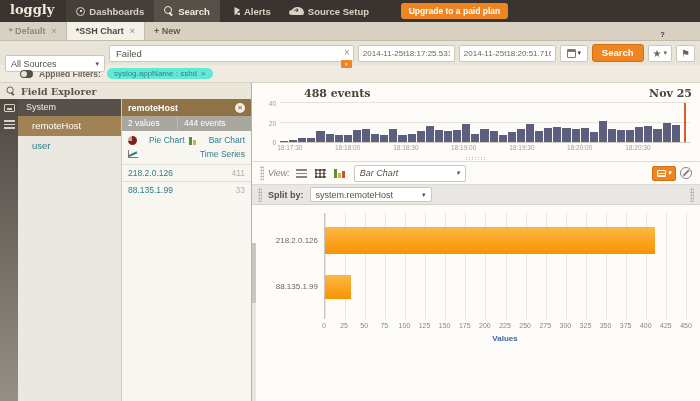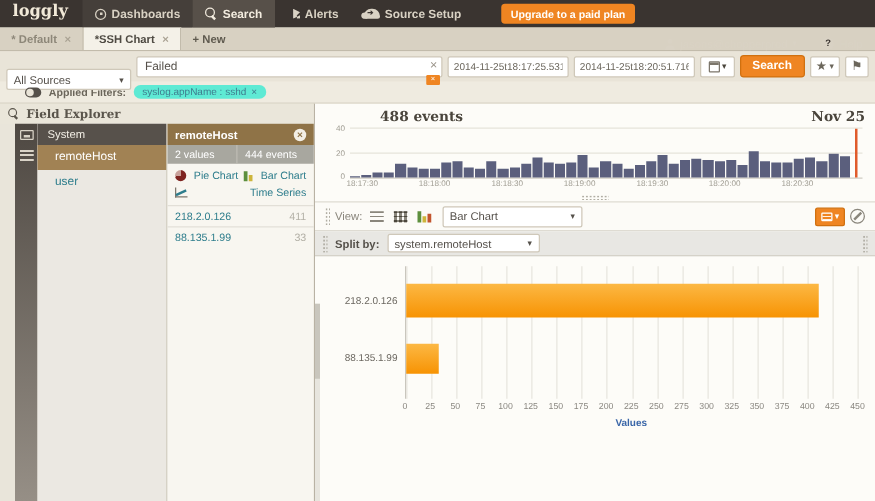--- a/index.html
+++ b/index.html
@@ -57,21 +57,21 @@
   .toggle-icon { width:13px; height:8px; background:#55504a; border-radius:4px; position:relative; }
   .toggle-icon:after { content:""; position:absolute; left:1px; top:1px; width:6px; height:6px; border-radius:50%; background:#e9e4d8; }
   .filters-label { font-size:8.5px; font-weight:bold; color:#6b665b; }
   .filter-pill { background:#5eead4; color:#3f7c8e; border-radius:8px; font-size:8px; padding:1px 7px; display:flex; gap:4px; align-items:center; cursor:pointer; }
 
   
   .main { display:flex; height:318px; }
   .left { width:252px; display:flex; flex-direction:column; border-right:1px solid #b9b2a4; }
   .fe-header { height:16px; background:#eae6da; display:flex; align-items:center; gap:5px; padding:0 6px; font-family:"DejaVu Serif",serif; font-weight:bold; font-size:9.5px; color:#5a554c; }
   .fe-header .mag-icon { color:#5a554c; transform:scale(.9); }
-  .left-body { flex:1; display:flex;margin-left:12px; }
+  .left-body { flex:1; display:flex; }
   .strip { width:18px; background:linear-gradient(#4e4842,#968f86); display:flex; flex-direction:column; align-items:center; padding-top:5px; gap:8px; }
   .drawer-icon { width:11px; height:8px; border:1px solid #d9d3c7; border-radius:1px; position:relative; }
   .drawer-icon:after { content:""; position:absolute; left:2px; top:3px; right:2px; height:1.5px; background:#d9d3c7; }
   .listrows-icon { width:11px; height:9px; background:repeating-linear-gradient(#d9d3c7 0 1.5px, transparent 1.5px 3.5px); }
   .fieldlist { width:104px; background:#ebe8e2; border-right:1px solid #d0cabd; display:flex; flex-direction:column; }
   .syshdr { height:17px; background:#57514b; color:#f3efe6; font-size:9px; line-height:17px; padding-left:8px; }
   .field-item { height:20px; line-height:20px; padding-left:14px; font-size:9.5px; color:#2e7d8c; cursor:pointer; }
   .field-item.selected { background:#a18254; color:#fff; }
   .fieldpanel { flex:1; background:#f8f6f0; display:flex; flex-direction:column; }
   .fp-header { height:17px; background:#8f7347; color:#fff; font-size:9px; font-weight:bold; display:flex; align-items:center; justify-content:space-between; padding:0 6px; }
@@ -101,21 +101,21 @@
   .tl-grid { position:absolute; left:0; right:0; height:1px; background:#e6e3da; }
   .tl-ylab { position:absolute; left:-20px; width:16px; text-align:right; font-size:6.5px; color:#a09d93; }
   .tl-bars { position:absolute; inset:0; display:flex; align-items:flex-end; gap:1px; padding-right:10px; }
   .tlbar { flex:1; background:#5b5f7d; min-width:2px; }
   .tl-nowline { position:absolute; right:4px; top:0; bottom:0; width:2px; background:#e05b2b; }
   .tl-xticks { position:relative; height:10px; margin:1px 10px 0 28px; font-size:6.5px; color:#a09d93; }
   .tl-xticks span { position:absolute; transform:translateX(-50%); white-space:nowrap; }
   .drag-dots { height:7px; display:flex; justify-content:center; align-items:center; }
   .drag-dots i { width:22px; height:4px; background-image:radial-gradient(#b0ada3 0.8px, transparent 0.9px); background-size:3px 2.5px; }
 
-  .toolbar { height:24px; border-top:1px solid #dedbd2; border-bottom:1px solid #dedbd2; background:#fcfbf7; display:flex; align-items:center; gap:4px; padding:0 8px; position:relative; }
+  .toolbar { height:24px; border-top:1px solid #dedbd2; border-bottom:1px solid #dedbd2; background:#fcfbf7; display:flex; align-items:center; gap:4px; padding:0 8px; position:relative;font-style:italic; }
   .vhandle { width:4px; height:14px; background-image:radial-gradient(#b0ada3 0.8px, transparent 0.9px); background-size:2.5px 3px; }
   .toolbar-label, .split-label { font-size:9px; color:#8a867c; }
   .viewicon { width:15px; height:13px; display:flex; align-items:center; justify-content:center; cursor:pointer; }
   .icon-listview { width:11px; height:9px; background:repeating-linear-gradient(#8a867c 0 1.5px, transparent 1.5px 3.5px); }
   .icon-gridview { width:11px; height:9px; background-image:repeating-linear-gradient(90deg,#8a867c 0 2.5px, transparent 2.5px 4px), repeating-linear-gradient(#8a867c 0 1.5px, transparent 1.5px 3.5px); background-blend-mode:multiply; }
   .icon-chartview { width:11px; height:9px; display:flex; align-items:flex-end; gap:1px; }
   .icon-chartview i { display:block; width:3px; }
   .icon-chartview i:nth-child(1){ height:9px; background:#5d8f3d; }
   .icon-chartview i:nth-child(2){ height:5px; background:#cdb53c; }
   .icon-chartview i:nth-child(3){ height:7px; background:#c2552e; }

